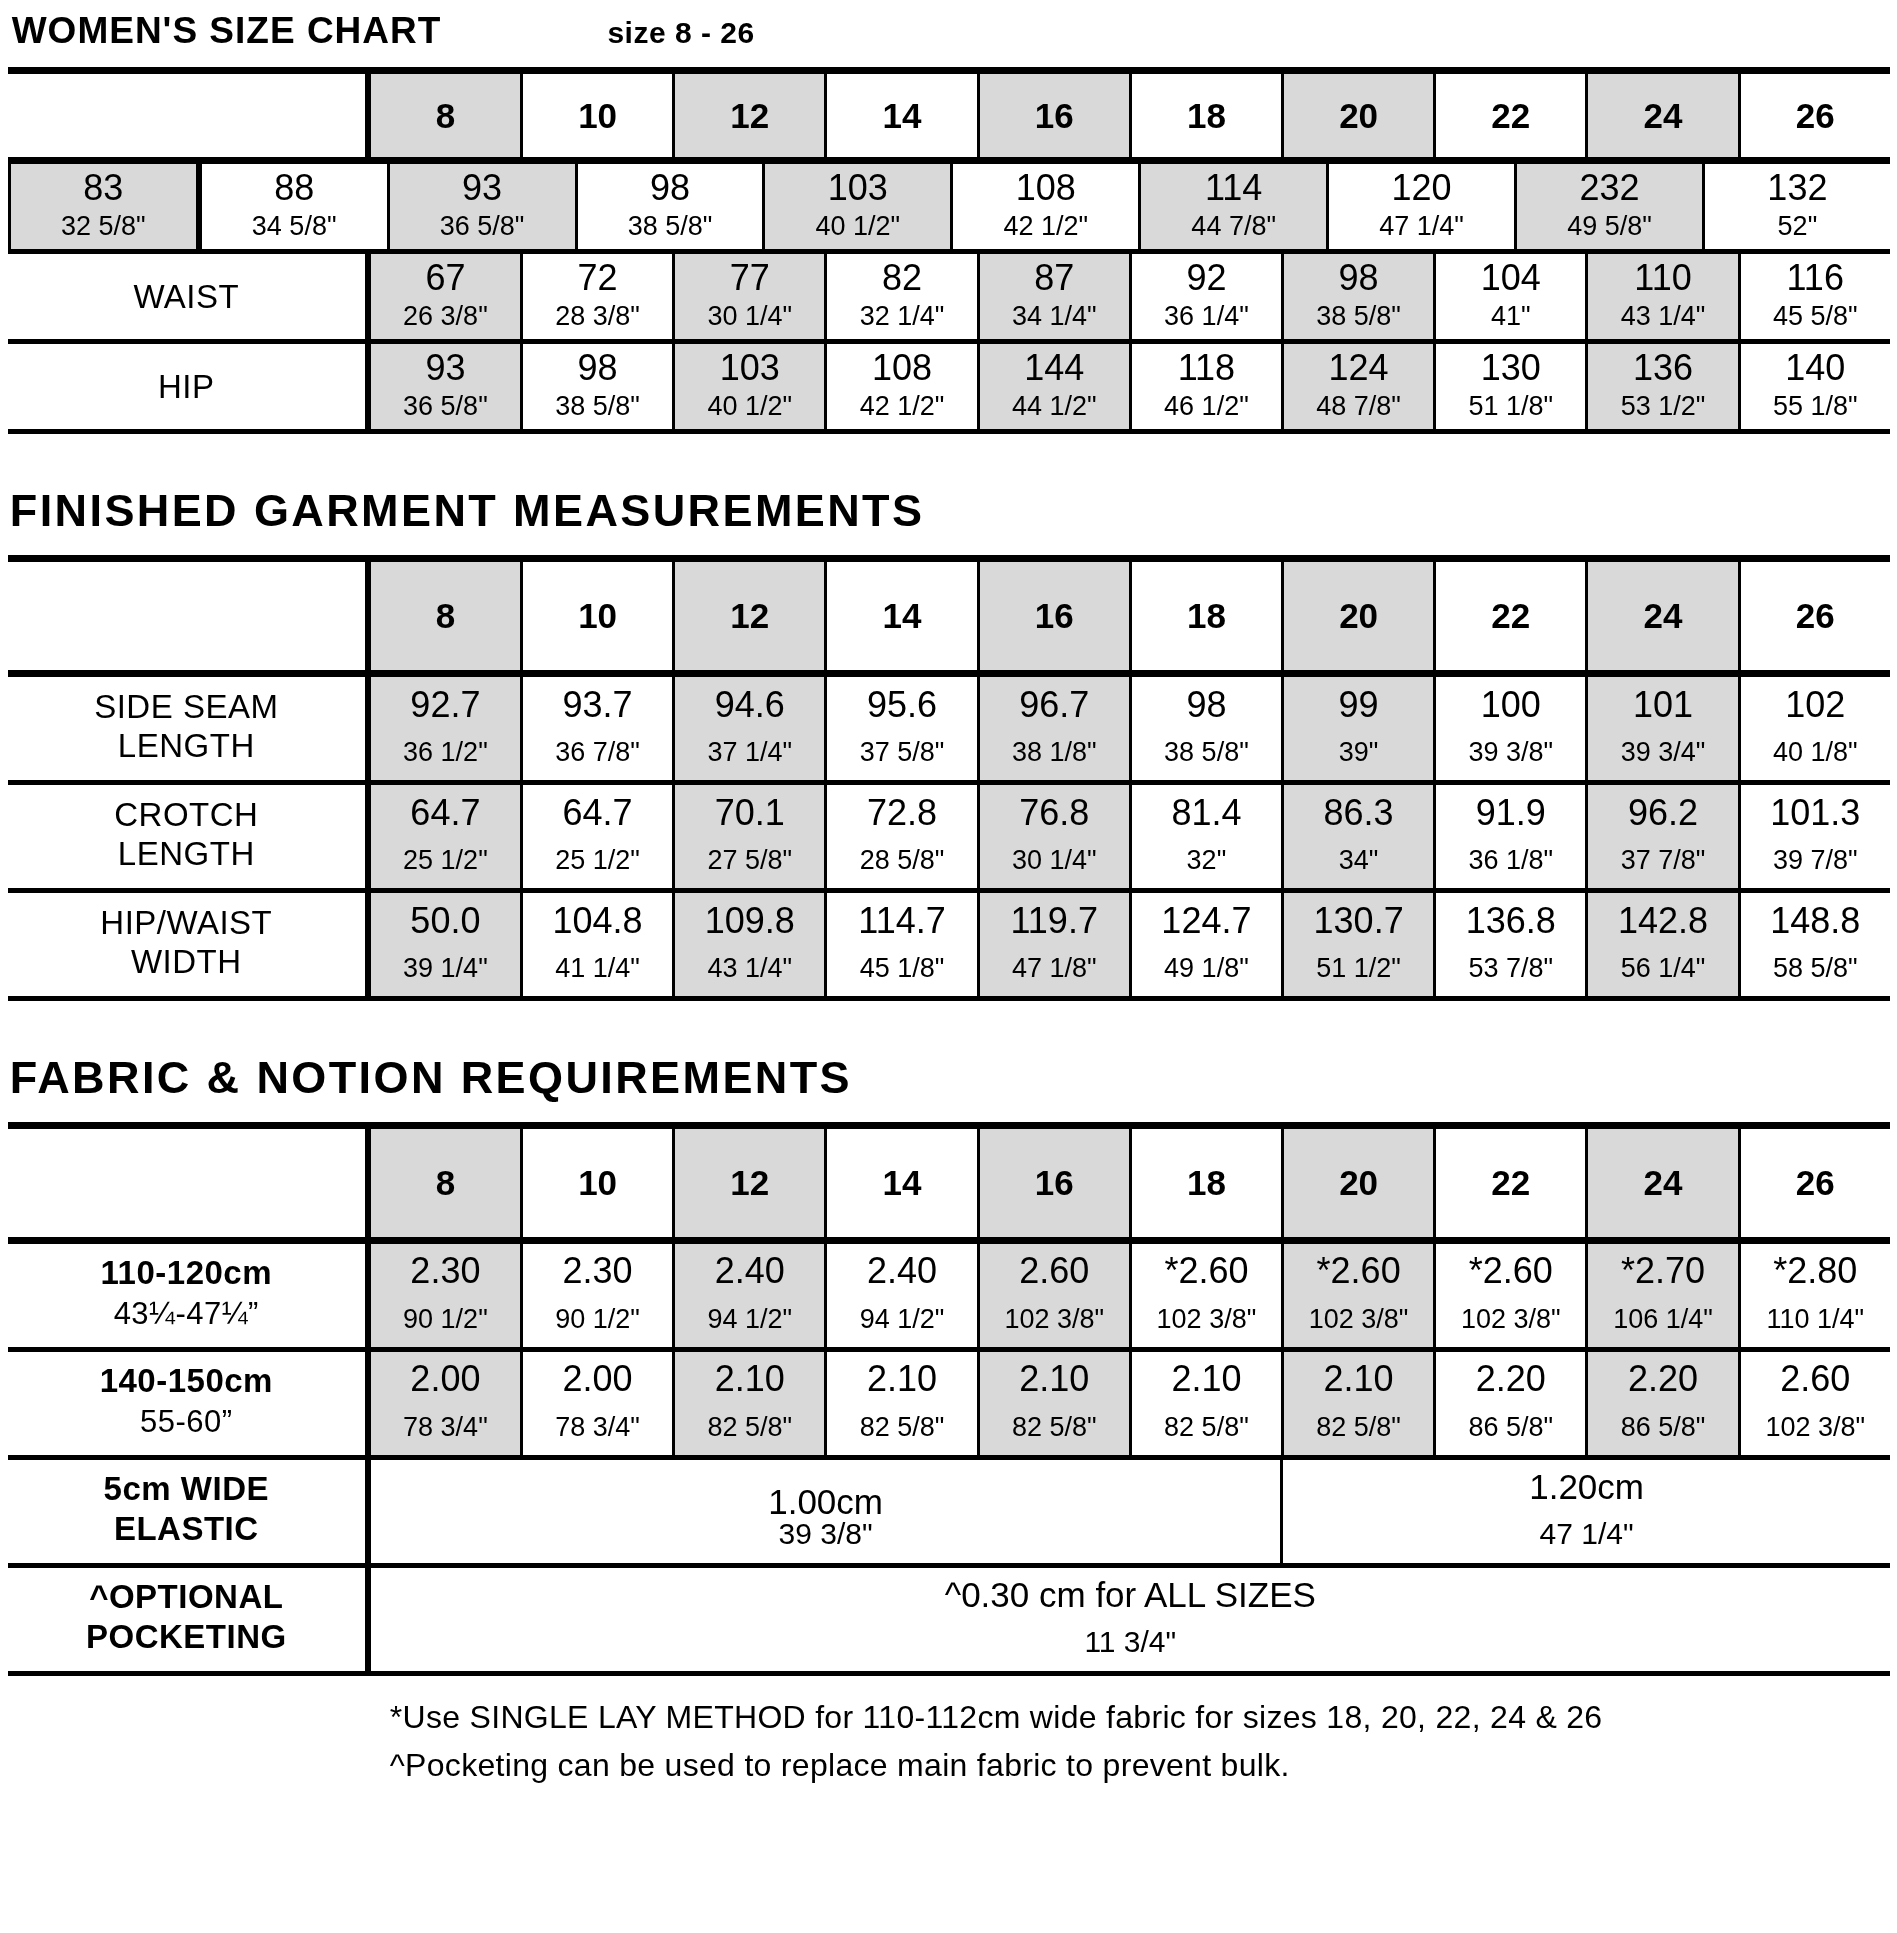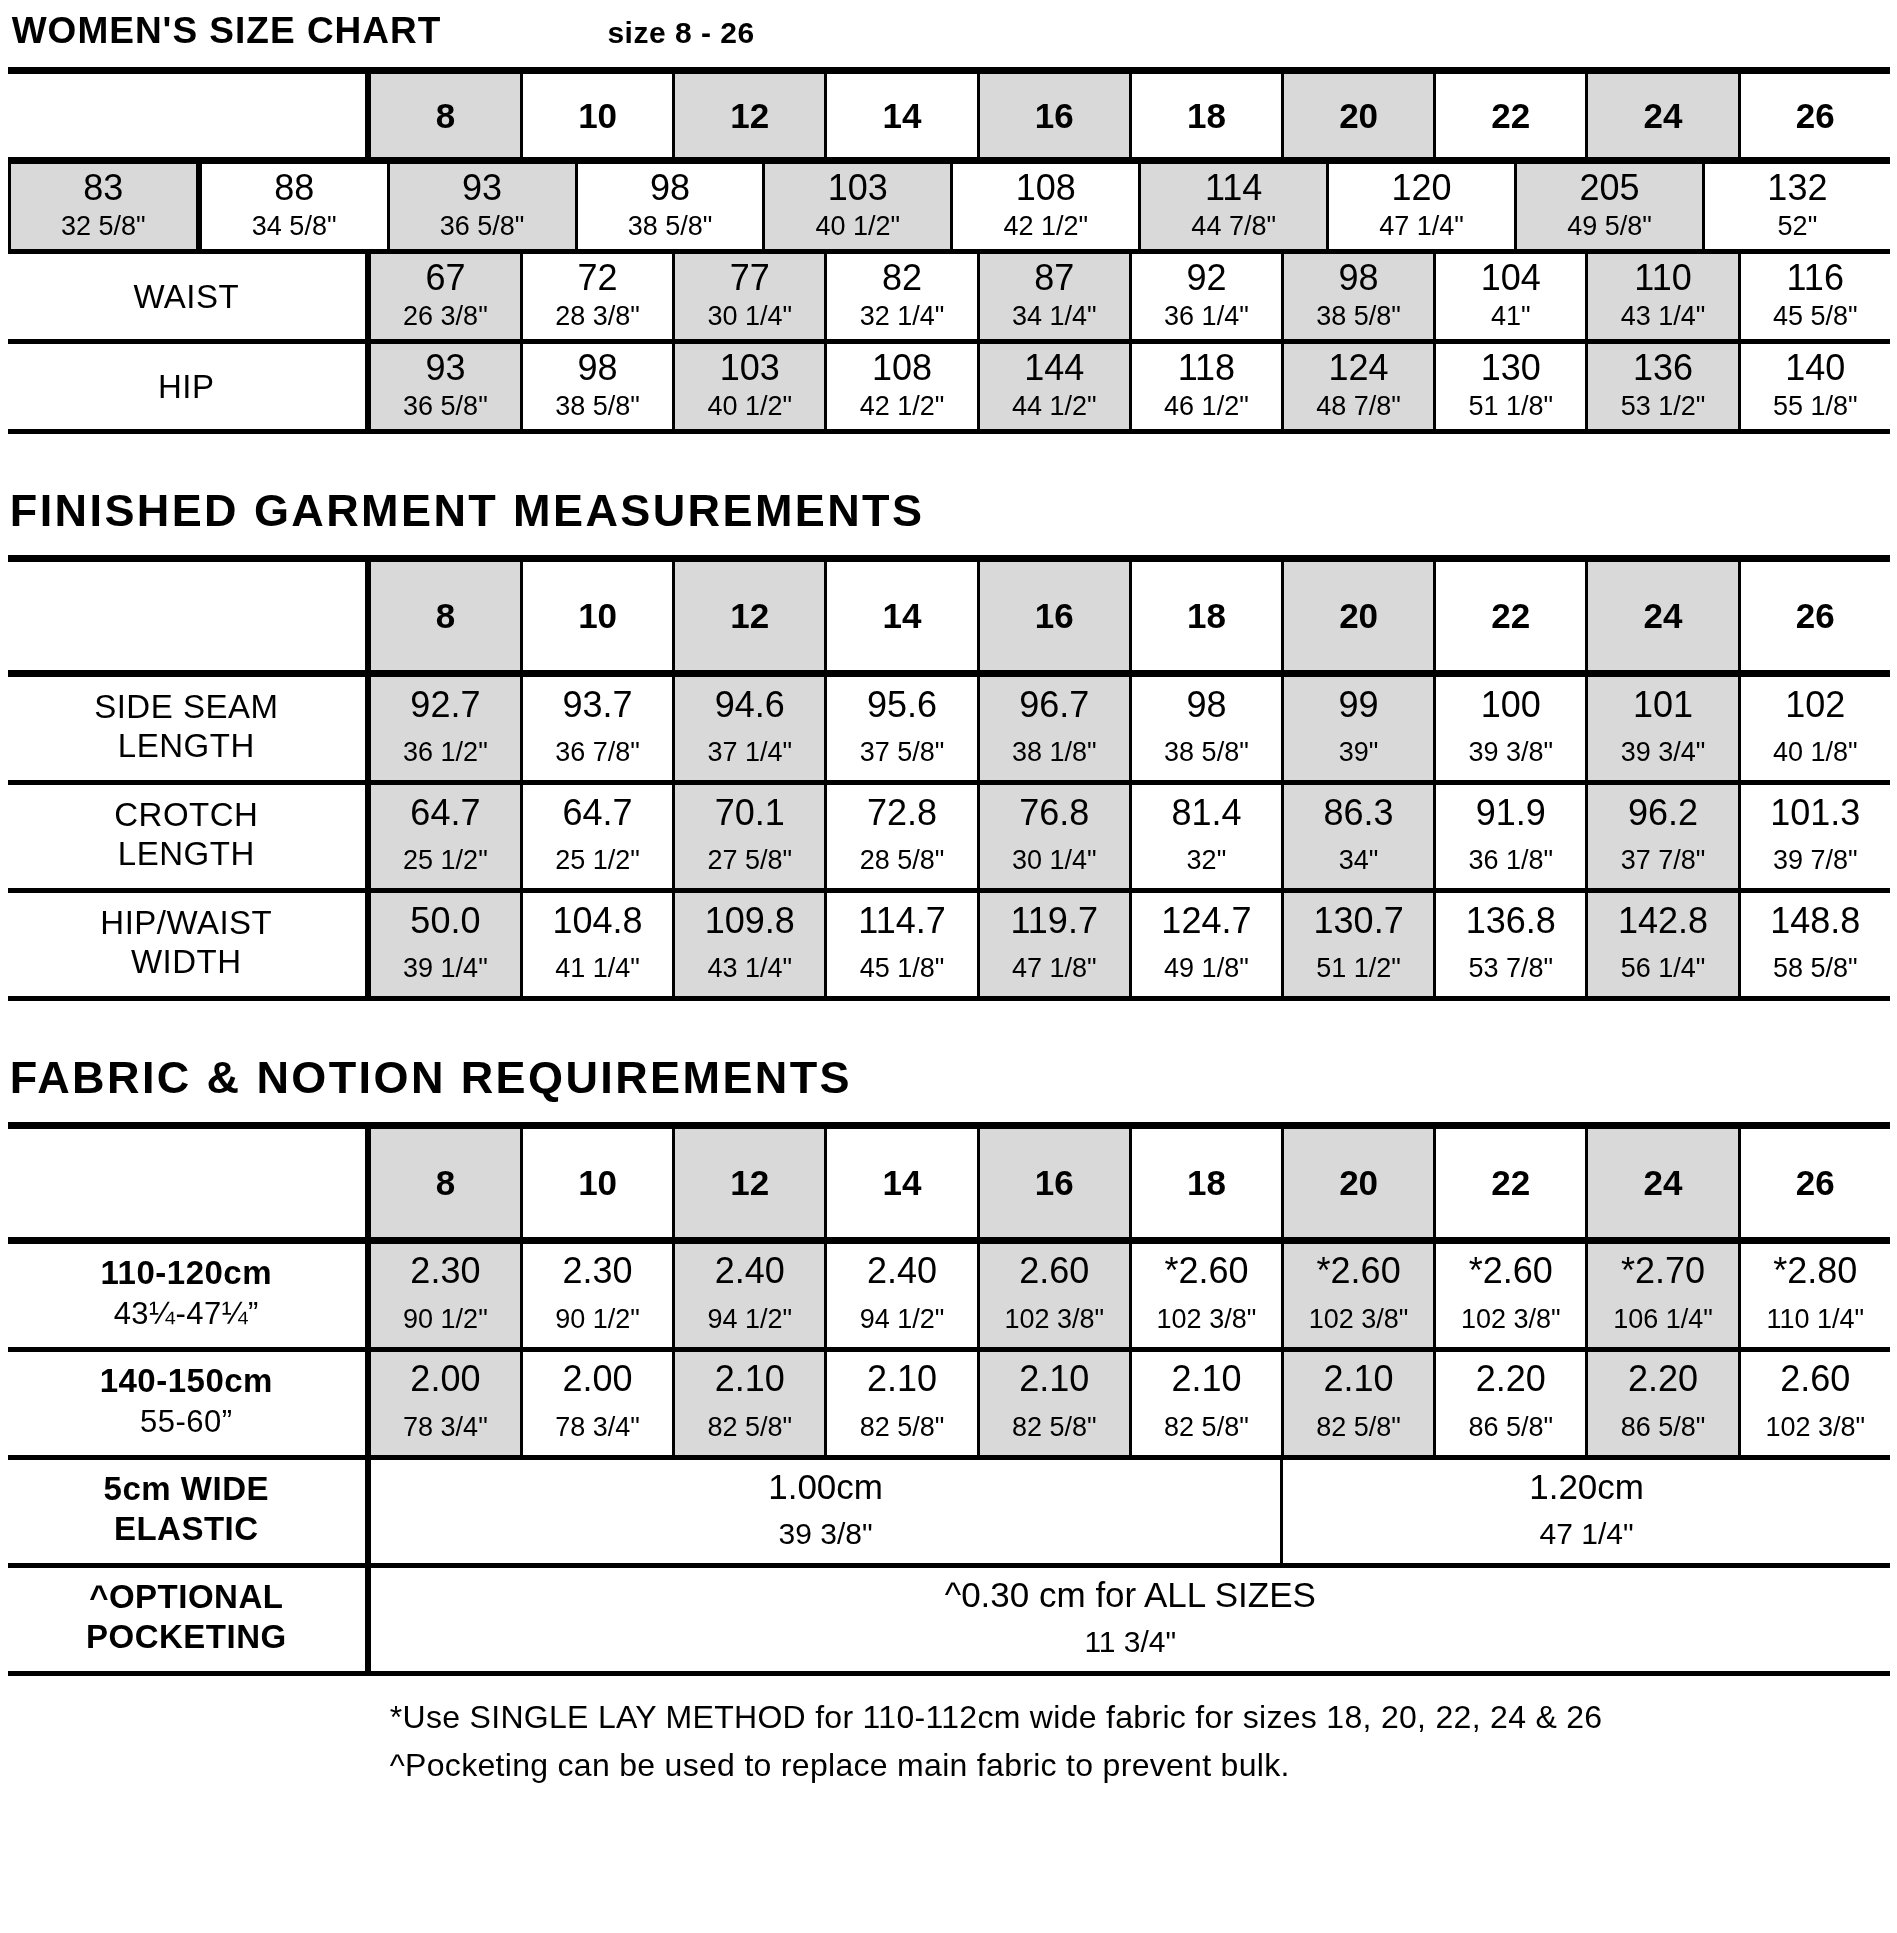--- a/index.html
+++ b/index.html
@@ -46,21 +46,21 @@
   .metric { font-size: 36px; line-height: 1; white-space: nowrap; }
   .imperial { font-size: 27px; line-height: 1; white-space: nowrap; }
   .rlabel { font-size: 33px; line-height: 1.1; letter-spacing: 0.5px; }
   .rlabel.bold { font-weight: 700; }
   .rlabel.sub { font-size: 31px; }
 
   .span-cell {
     display: flex; flex-direction: column; justify-content: space-between; align-items: center;
     border-left: 3.9px solid #000; padding: 9.8px 0 13.7px;
   }
-  .span-cell.six { flex: 6 1 0; }
+  .span-cell.six { flex: 6 1 0; justify-content: flex-end; }
   .span-cell.four { flex: 4 1 0; }
   .span-cell.ten { flex: 10 1 0; }
   .span-cell .metric { font-size: 35px; }
   .span-cell .imperial { font-size: 30px; }
 
   .footnotes { margin-top: 17.6px; padding-left: 382px; }
   .footnote { font-size: 32px; line-height: 1.5; letter-spacing: 0.3px; }
 </style>
 </head>
 <body>
@@ -133,21 +133,21 @@
         </div>
         <div class="cell data-cell shade">
           <span class="metric">114</span>
           <span class="imperial">44 7/8"</span>
         </div>
         <div class="cell data-cell">
           <span class="metric">120</span>
           <span class="imperial">47 1/4"</span>
         </div>
         <div class="cell data-cell shade">
-          <span class="metric">205</span>
+          <span class="metric">232</span>
           <span class="imperial">49 5/8"</span>
         </div>
         <div class="cell data-cell">
           <span class="metric">132</span>
           <span class="imperial">52"</span>
         </div>
       </div>
     <div class="row data">
       <div class="label-cell single">
         <span class="rlabel">WAIST</span>

